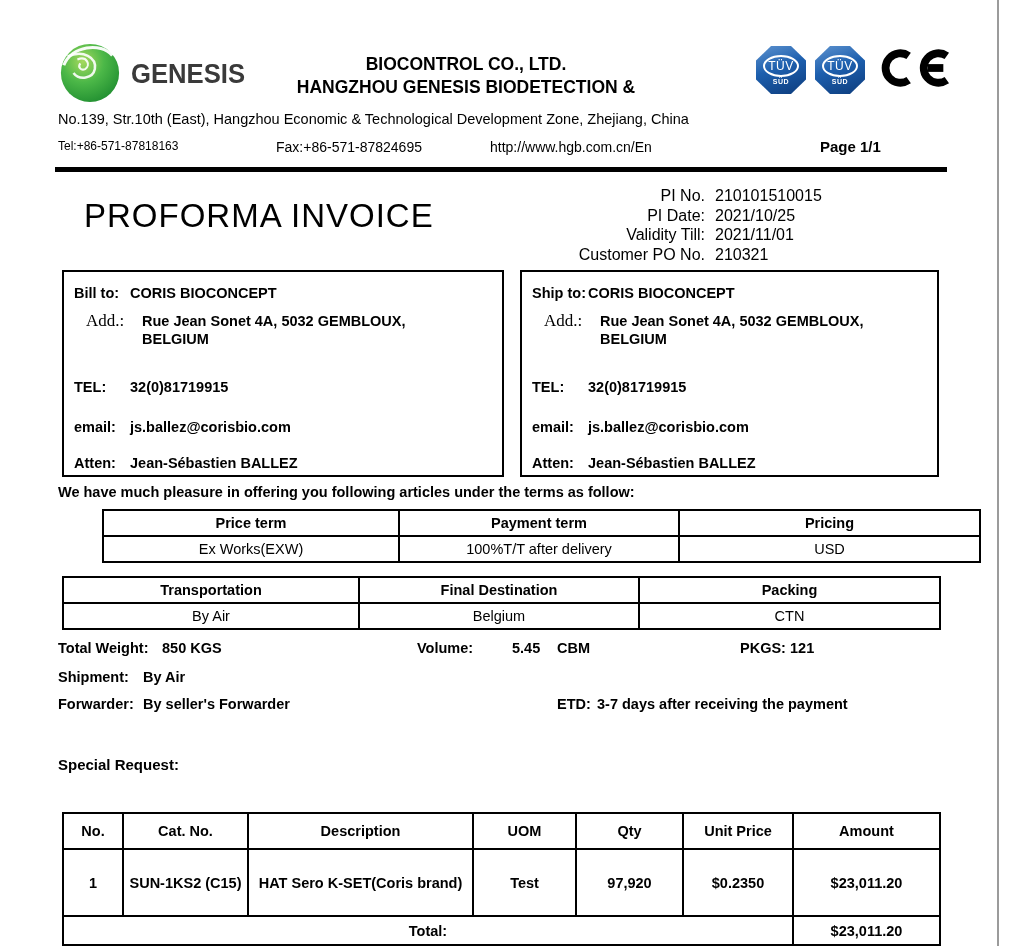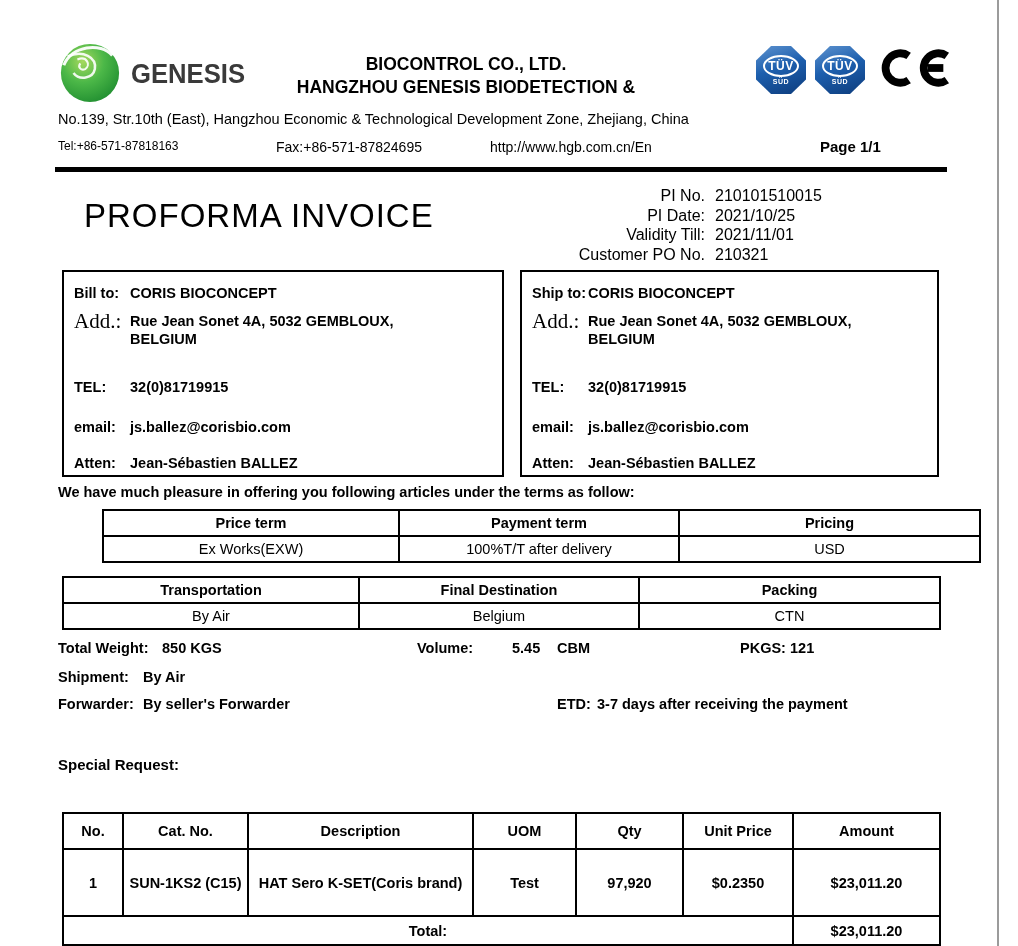--- a/index.html
+++ b/index.html
@@ -20,21 +20,21 @@
                letter-spacing: 0px; transform: scaleX(.95); transform-origin: left center; }
   .company { left: 248px; top: 53px; width: 436px; text-align: center;
              font-weight: bold; font-size: 17.5px; line-height: 23px; }
   .badges { left: 756px; top: 46px; display: flex; align-items: center; gap: 9px; }
   .tuv { width: 50px; height: 48px; position: relative;
          clip-path: polygon(30% 0,70% 0,100% 30%,100% 70%,70% 100%,30% 100%,0 70%,0 30%);
          background: linear-gradient(160deg,#5e93cf 0%,#1d5fae 45%,#0d3c7c 100%);
          display:flex; flex-direction:column; align-items:center; justify-content:center; }
   .tuv-oval { border: 2px solid #fff; border-radius: 50%; width: 36px; height: 22px;
               display:flex; align-items:center; justify-content:center;
-              color:#fff; font-weight:bold; font-size: 12px; letter-spacing:.5px; }
+              color:#fff; font-weight:normal; font-size: 12px; letter-spacing:.5px; }
   .tuv-sub { color:#fff; font-size:7px; font-weight:bold; margin-top:1px; letter-spacing:.5px;}
   .address { left: 58px; top: 111px; font-size: 14.5px; text-align: right; }
   .contact-tel { left: 58px;  top: 139px; font-size: 12px; }
   .contact-fax { left: 276px; top: 139px; font-size: 14px; }
   .contact-web { left: 490px; top: 139px; font-size: 14px; }
   .page-num { left: 790px; top: 138px; font-size: 15px; font-weight: bold; margin-left: 30px; }
   .divider { left: 55px; top: 167px; width: 892px; height: 5px; background: #000; }
 
   
   .title { left: 84px; top: 197px; font-size: 33px; letter-spacing: 1px; }
@@ -43,21 +43,21 @@
   .meta-label { flex: 1; text-align: right; }
   .meta-value { width: 145px; padding-left: 10px; text-align: left; }
 
   
   .party-box { top: 270px; height: 207px; border: 2px solid #000; }
   .party-bill { left: 62px; width: 442px; }
   .party-ship { left: 520px; width: 419px; }
   .prow { position: absolute; left: 10px; right: 6px; display: flex; align-items: flex-start;
           font-size: 14.5px; font-weight: bold; line-height: 18px; }
   .plabel { display: inline-block; width: 56px; flex: 0 0 56px; }
-  .plabel.serif { font-family: "Liberation Serif", serif; font-size: 21px; font-weight: normal; }
+  .plabel.serif { font-family: "Liberation Serif", serif; font-size: 17px; font-weight: normal; margin-left: 12px; }
   .pvalue.wrapped { width: 290px; }
 
   .offer-line { left: 58px; top: 484px; font-size: 14.5px; font-weight: bold; }
 
   
   table.tt { position: absolute; left: 62px; width: 877px; border-collapse: collapse; table-layout: fixed; }
   table.tt td { border: 2px solid #000; text-align: center; font-size: 14.5px; height: 26px; padding: 0; }
   table.tt tr.hdr td { font-weight: bold; }
   .tt-terms { top: 509px; margin-left: 40px; }
   .tt-trans { top: 576px; }

